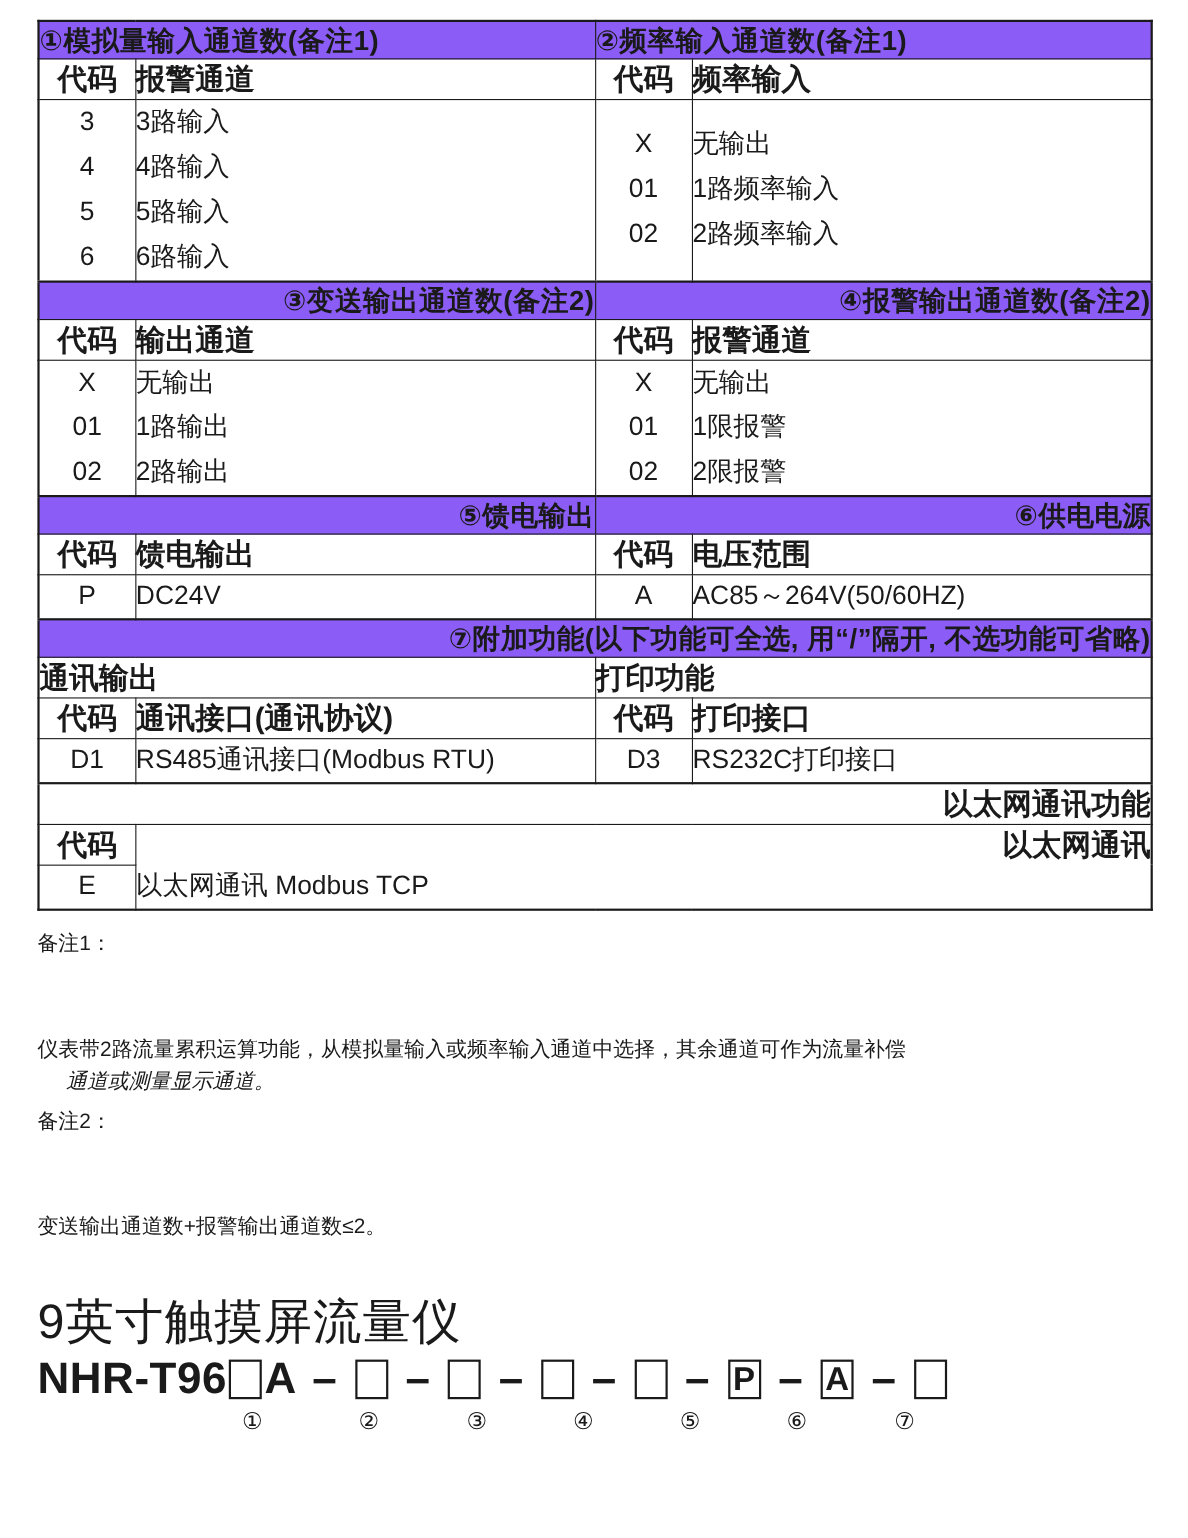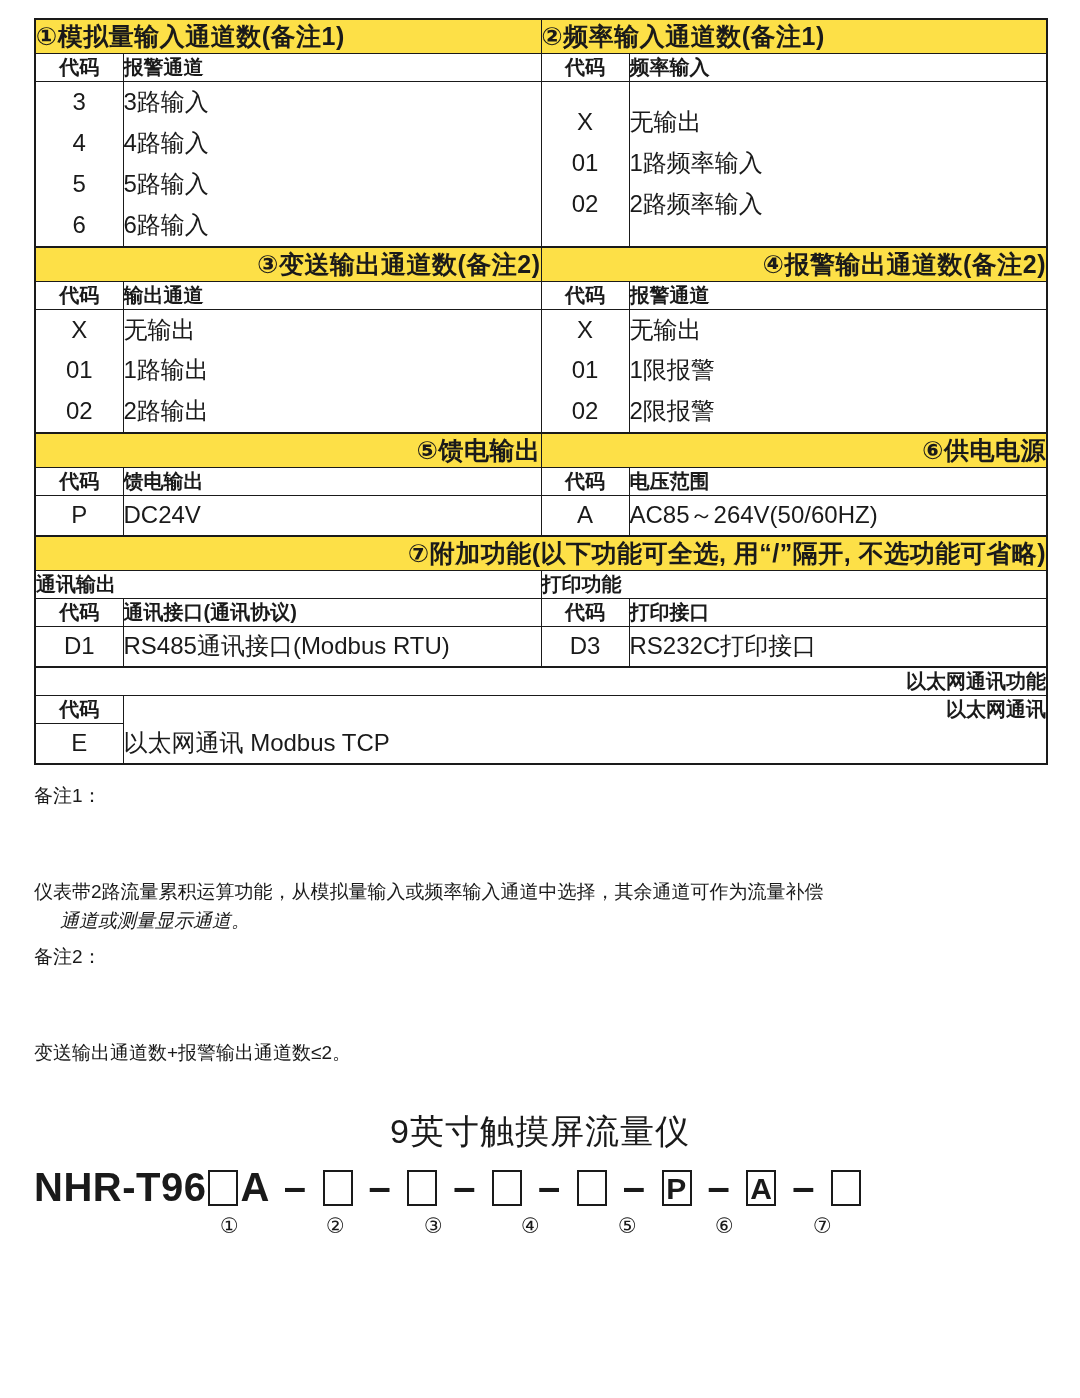--- a/index.html
+++ b/index.html
@@ -24,29 +24,29 @@
     border-collapse: collapse;
     table-layout: fixed;
     border: 2px solid #1a1a1a;
   }
   table.spec td {
     border: 1px solid #1a1a1a;
     padding: 0;
     vertical-align: middle;
   }
   .hdr-cell {
-    background: #fde047;
+    background: #8b5cf6;
     font-weight: bold;
     font-size: 25px;
     padding: 10px 12px 12px 12px;
     letter-spacing: 0.5px;
   }
   .sub-hdr {
     font-weight: bold;
-    font-size: 20px;
+    font-size: 27px;
     padding: 9px 12px 11px 12px;
   }
   .code-cell {
     font-size: 24px;
     text-align: center;
     padding: 6px 4px;
     line-height: 1.62;
   }
   .val-cell {
     font-size: 24px;
@@ -78,24 +78,23 @@
   .note-label {
     flex: 0 0 96px;
     white-space: nowrap;
   }
   .note-text { flex: 1; }
   .note-text .indent2 { padding-left: 26px; display: block; font-style: italic; }
   .model-block {
     margin-top: 42px;
   }
   .model-title {
-    font-size: 34px;
+    font-size: 44px;
     letter-spacing: 1px;
-    margin-bottom: 10px;
-    text-align: center;
+    margin-bottom: 0;
   }
   .model-code {
     display: flex;
     align-items: center;
     font-size: 40px;
     letter-spacing: 0.5px;
     font-weight: bold;
   }
   .model-code .prefix { margin-right: 0px; }
   .box {

